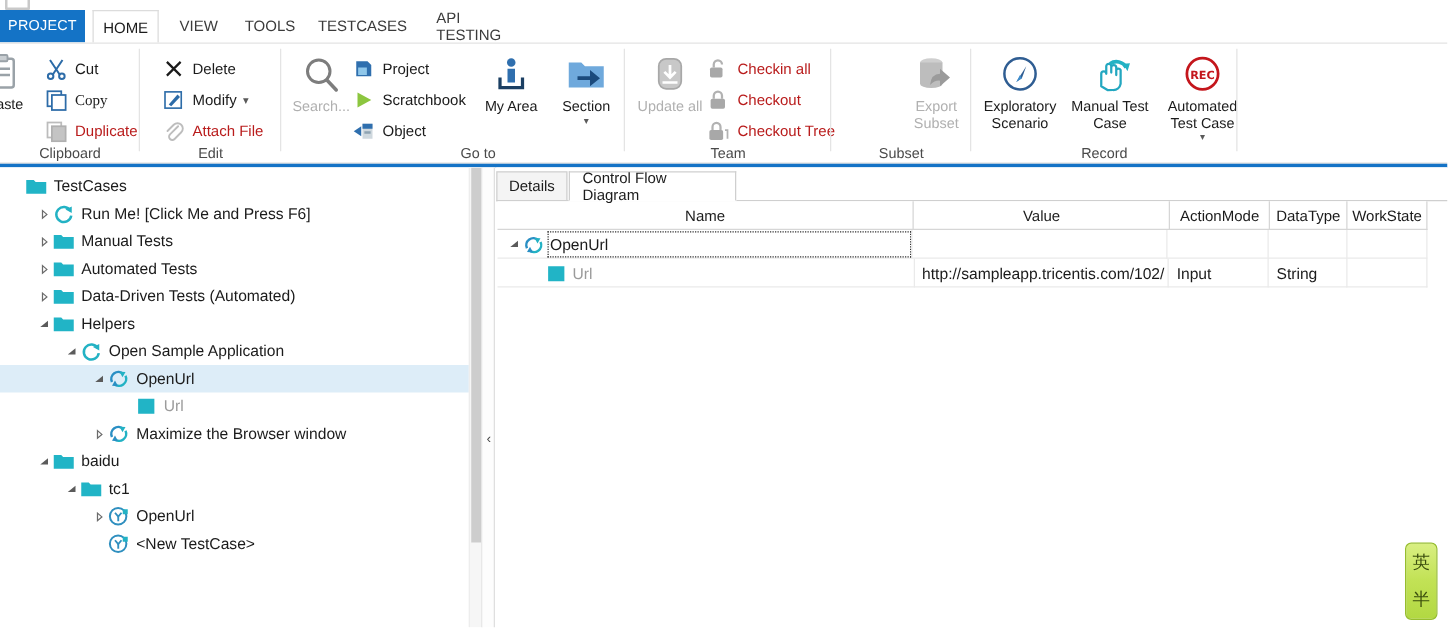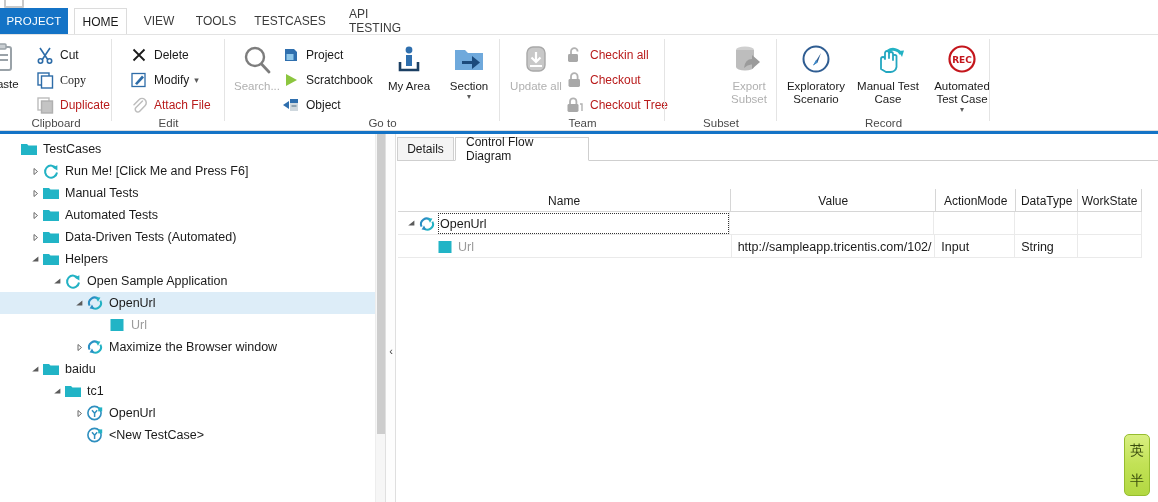--- a/index.html
+++ b/index.html
@@ -107,21 +107,21 @@
   .dtabs:after { content:""; position:absolute; left:0; bottom:0; width:761px; height:1px; background:#cfcfcf; }
   .dtab {
     position:absolute; top:0; height:24px; display:flex; align-items:center; justify-content:center;
     font-size:12px; padding:0 10px; color:#1b1b1b; cursor:pointer; background:#f4f4f4;
     border:1px solid #cfcfcf;
   }
   .dtab.active { background:#fff; border-bottom:1px solid #fff; z-index:2; }
 
   
   .grid { position:absolute; left:1px; top:27px; width:744px; }
-  .grid .hrow { display:flex; height:23px; background:#fff; border-bottom:1px solid #d6d6d6;margin-top:28px; }
+  .grid .hrow { display:flex; height:23px; background:#fff; border-bottom:1px solid #d6d6d6; }
   .grid .hcell {
     display:flex; align-items:center; justify-content:center;
     font-size:12px; color:#1b1b1b; border-right:1px solid #d6d6d6; height:23px;
   }
   .grid .brow { display:flex; height:23px; border-bottom:1px solid #eaeaea; }
   .grid .bcell {
     display:flex; align-items:center; font-size:12.5px; color:#1b1b1b;
     border-right:1px solid #eaeaea; height:23px; padding-left:6px; white-space:nowrap; overflow:hidden;
   }
   .grid .bcell.gray { color:#9a9a9a; }

